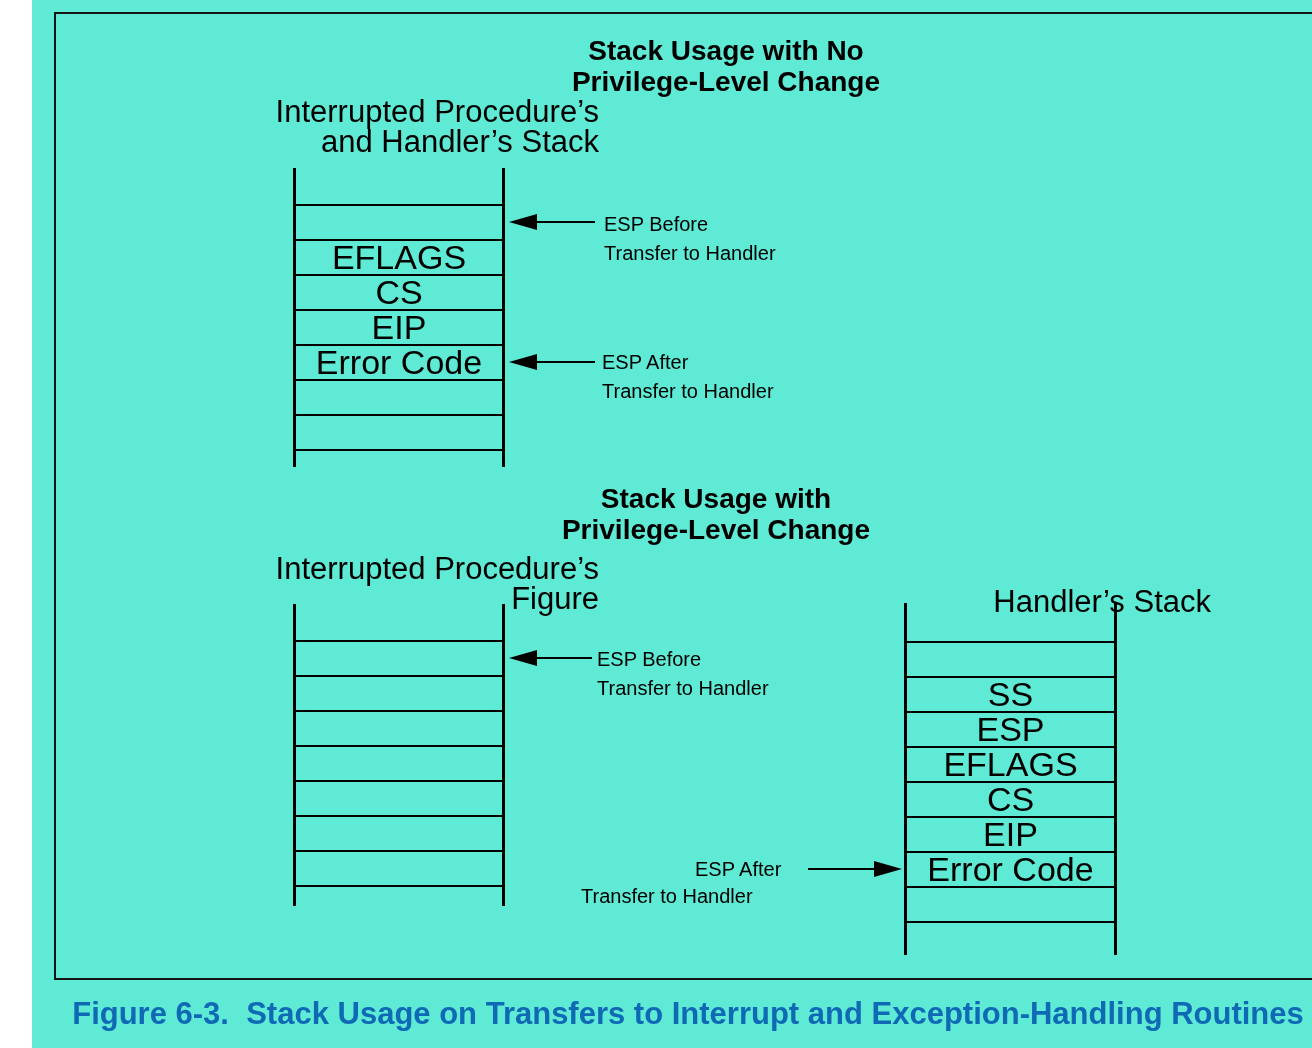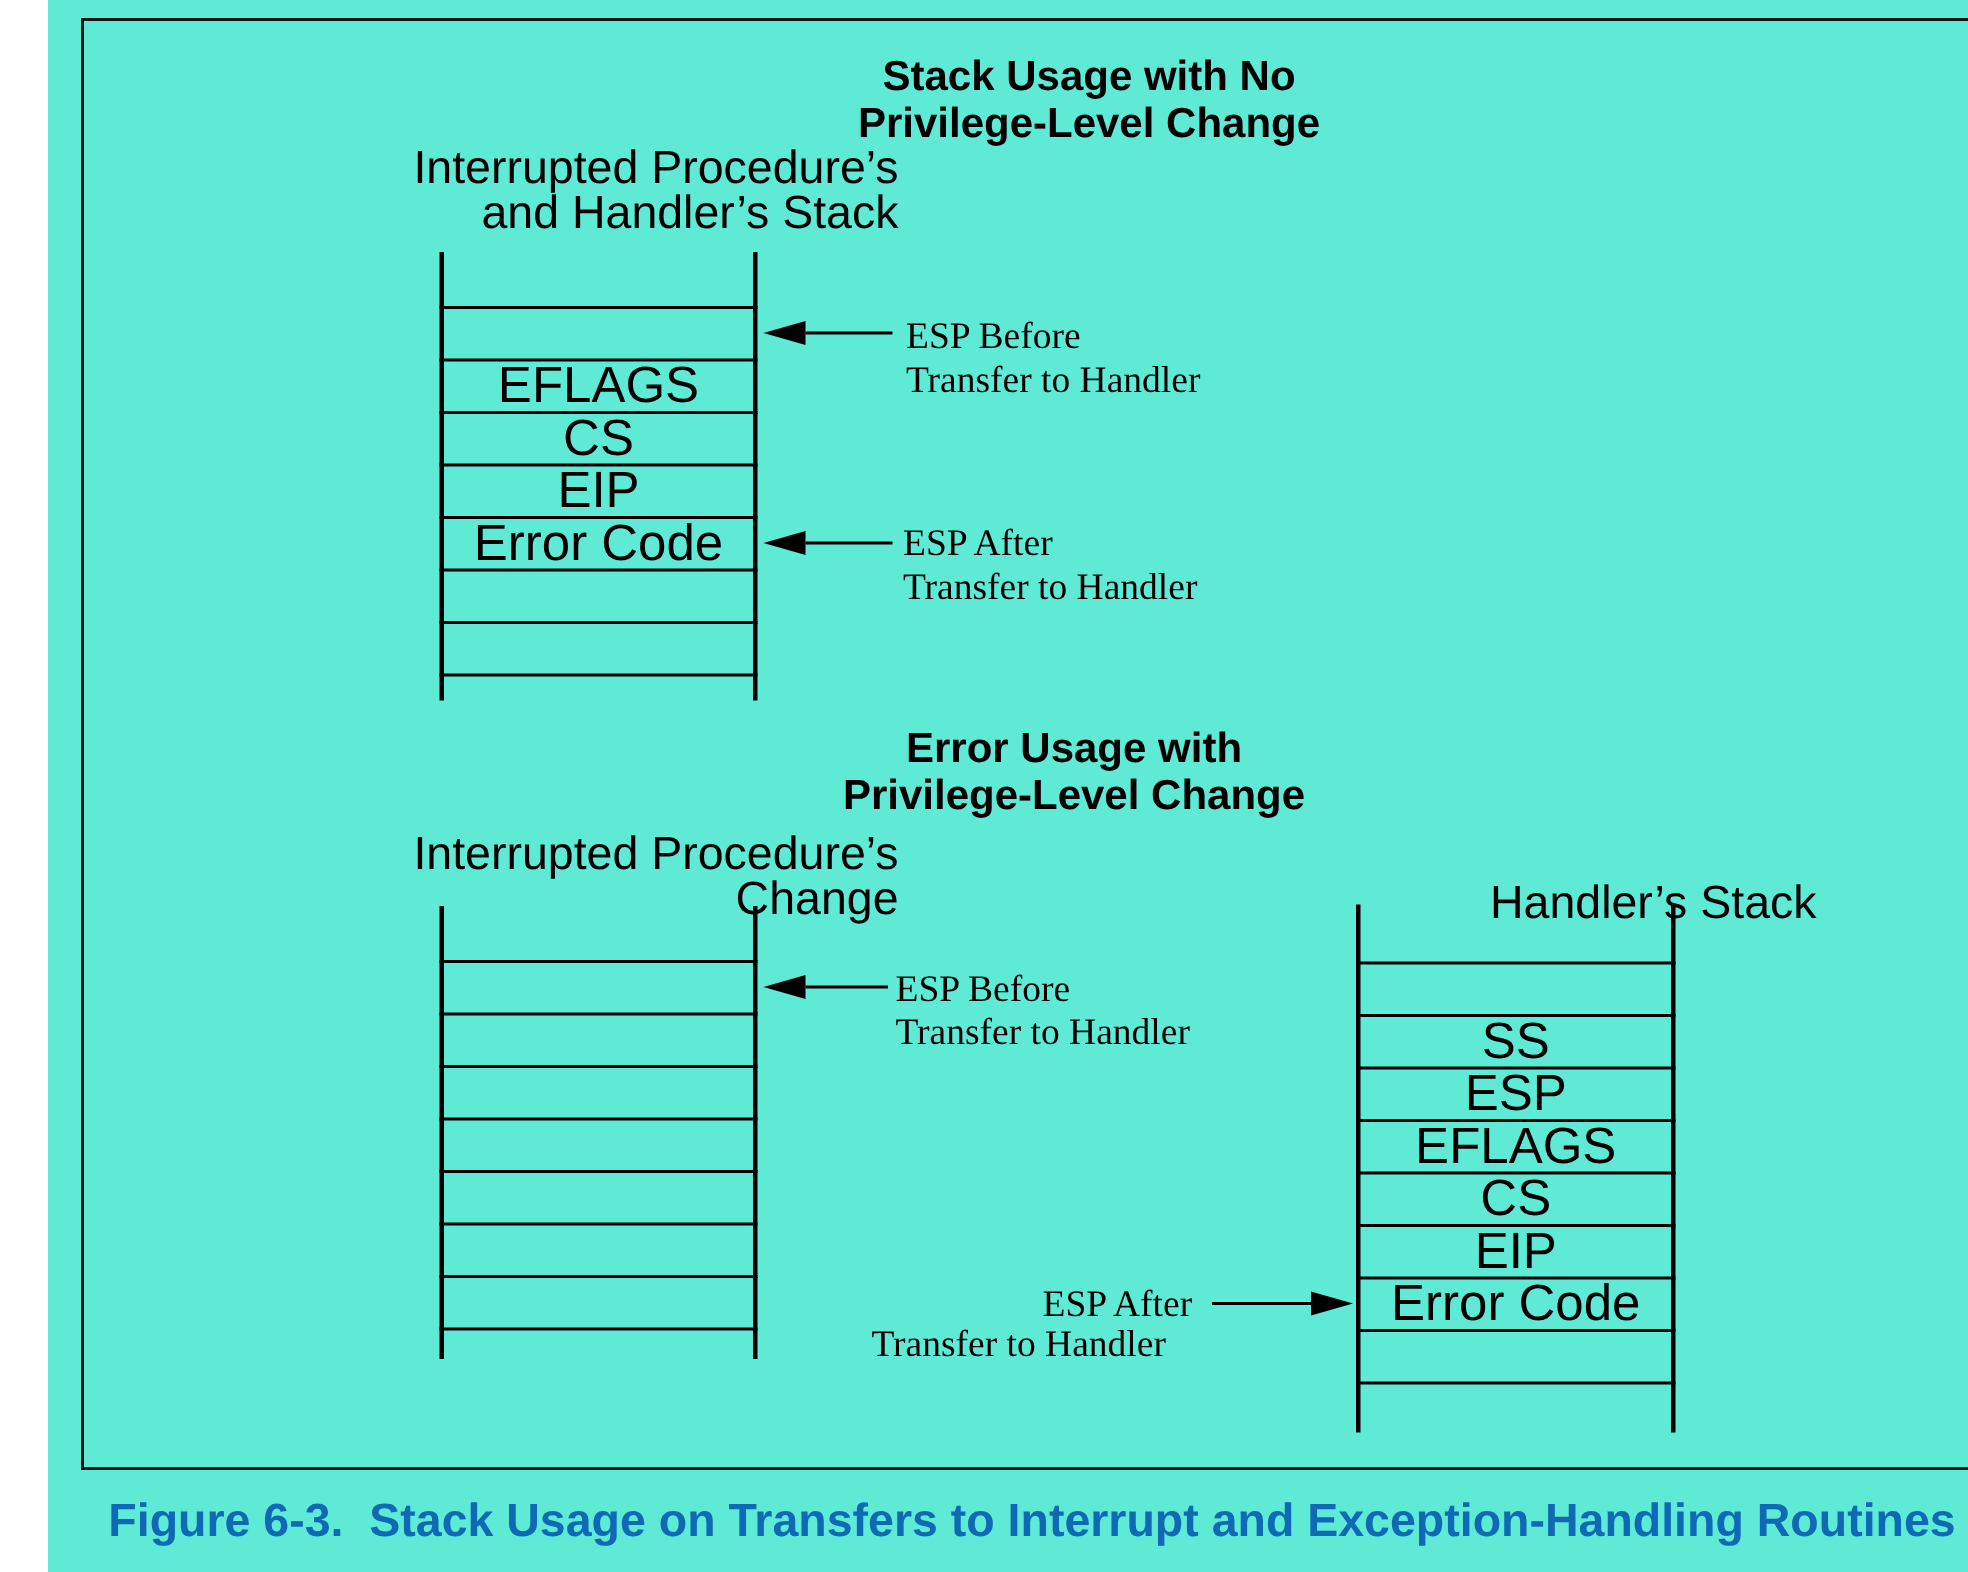--- a/index.html
+++ b/index.html
@@ -13,21 +13,21 @@
                border-left:3px solid #000;border-right:3px solid #000;}
   .stack-rows{position:absolute;box-sizing:border-box;border-bottom:2px solid #000;}
   .stack-row{height:35px;box-sizing:border-box;border-top:2px solid #000;
              font-size:34px;line-height:33px;text-align:center;overflow:hidden;}
   .arrow{position:absolute;height:18px;display:flex;align-items:center;}
   .head-left{width:0;height:0;border-top:8px solid transparent;
              border-bottom:8px solid transparent;border-right:28px solid #000;}
   .head-right{width:0;height:0;border-top:8px solid transparent;
               border-bottom:8px solid transparent;border-left:28px solid #000;}
   .shaft{flex:1;height:2px;background:#000;}
-  .arrow-label{position:absolute;font-size:25px;line-height:29px;white-space:nowrap;font-family:Liberation Serif, serif;}
+  .arrow-label{position:absolute;font-size:20px;line-height:29px;white-space:nowrap;}
   .caption{position:absolute;left:0;top:996px;width:1312px;text-align:center;
            font-weight:bold;font-size:31px;white-space:pre;}
 </style>
 </head>
 <body>
 
 <div class="canvas">
 
   <div class="frame"></div>
 
@@ -64,27 +64,27 @@
   <div class="arrow" style="left:477px;top:353px;width:86px">
     <span class="head-left"></span>
     <span class="shaft"></span>
   </div>
   <div class="arrow-label" style="left:570px;top:348px">
     <div>ESP After</div>
     <div>Transfer to Handler</div>
   </div>
 
   <div class="title" style="left:484px;top:483px;width:400px">
-    <div>Error Usage with</div>
+    <div>Stack Usage with</div>
     <div>Privilege-Level Change</div>
   </div>
 
   <div class="label" style="left:167px;top:554px;width:400px">
     <div>Interrupted Procedure’s</div>
-    <div>Change</div>
+    <div>Figure</div>
   </div>
 
   <div class="stack-rails" style="left:261px;top:604px;width:212px;height:302px"></div>
   <div class="stack-rows" style="left:261px;top:640px;width:212px">
       <div class="stack-row"></div>
       <div class="stack-row"></div>
       <div class="stack-row"></div>
       <div class="stack-row"></div>
       <div class="stack-row"></div>
       <div class="stack-row"></div>

